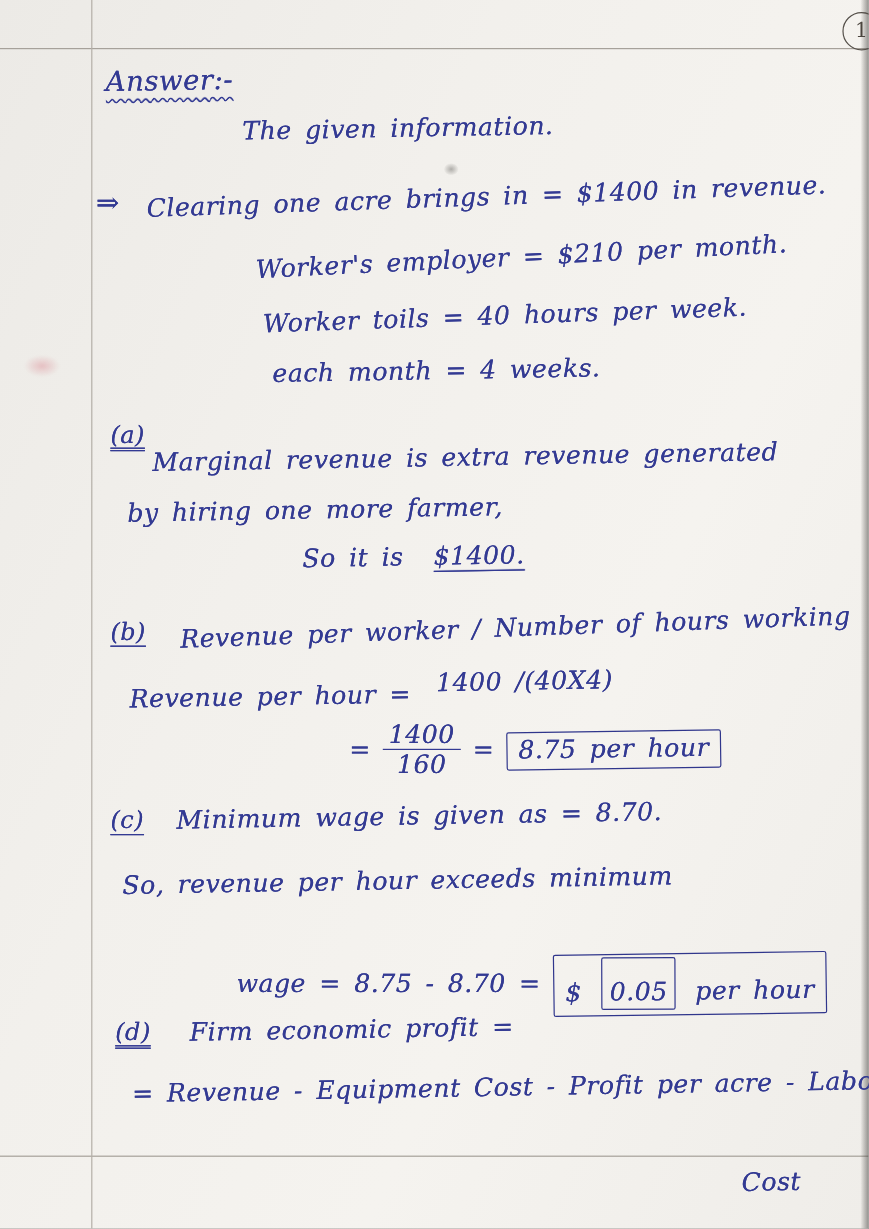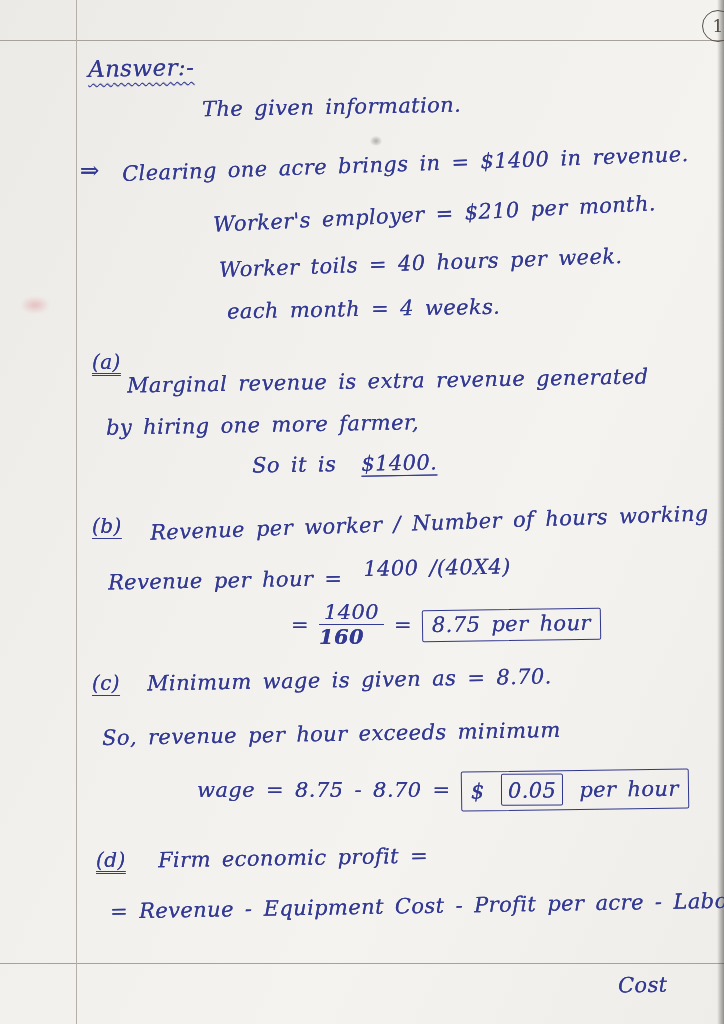--- a/index.html
+++ b/index.html
@@ -28,26 +28,26 @@
   .u-wavy { text-decoration:underline wavy; text-decoration-thickness:1.2px; text-underline-offset:6px; }
   .u-single { text-decoration:underline; text-decoration-thickness:1.3px; text-underline-offset:5px; }
   .u-double { text-decoration:underline double; text-decoration-thickness:1px; text-underline-offset:4px; }
   .raised { position:relative; top:-9px; }
   .row-flex { display:inline-flex; align-items:center; gap:10px; }
   .handbox {
     display:inline-block; border:1.7px solid #30368c; padding:2px 9px 4px;
     transform:rotate(-.8deg); border-radius:2px;
   }
   .handbox-inner {
-    display:inline-block; border:1.6px solid #30368c; padding:4px 6px 2px;
+    display:inline-block; border:1.6px solid #30368c; padding:16px 6px 2px;
     margin:0 5px; transform:rotate(.6deg); border-radius:2px;
   }
-  .frac { display:inline-flex; flex-direction:column; align-items:flex-start; line-height:1.05; }
+  .frac { display:inline-flex; flex-direction:column; align-items:center; line-height:1.05; }
   .frac-num { border-bottom:1.6px solid #333a93; padding:0 5px 1px; }
-  .frac-den { padding-top:1px;font-weight:bold; }
+  .frac-den { padding-top:1px; }
   .page-circle {
     position:absolute; right:-10px; top:10px; width:32px; height:32px;
     border:1.6px solid #55504a; border-radius:50%;
     display:flex; align-items:center; justify-content:center;
     color:#4c463f; font-size:17px; font-family:"DejaVu Serif", serif;
   }
   .smudge-pink {
     position:absolute; left:20px; top:296px; width:30px; height:18px;
     background:radial-gradient(ellipse at center, rgba(214,118,130,.38), rgba(214,118,130,0) 70%);
     filter:blur(1px);
@@ -103,21 +103,21 @@
       <span class="frac-num">1400</span>
       <span class="frac-den">160</span>
     </span>
     <span>=</span>
     <span class="handbox">8.75 per hour</span>
   </div>
 
   <div class="ink part-label u-single" style="left:92px; top:671px">(c)</div>
   <div class="ink small-tilt-1" style="left:147px; top:668px">Minimum wage is given as = 8.70.</div>
   <div class="ink small-tilt-1" style="left:102px; top:722px">So, revenue per hour exceeds minimum</div>
-  <div class="ink row-flex" style="left:197px; top:770px">
+  <div class="ink row-flex" style="left:197px; top:794px">
     <span>wage = 8.75 - 8.70 =</span>
     <span class="handbox">
       <span>$</span>
       <span class="handbox-inner">0.05</span>
       <span>per hour</span>
     </span>
   </div>
 
   <div class="ink part-label u-double" style="left:96px; top:848px">(d)</div>
   <div class="ink small-tilt-1" style="left:158px; top:846px">Firm economic profit =</div>

